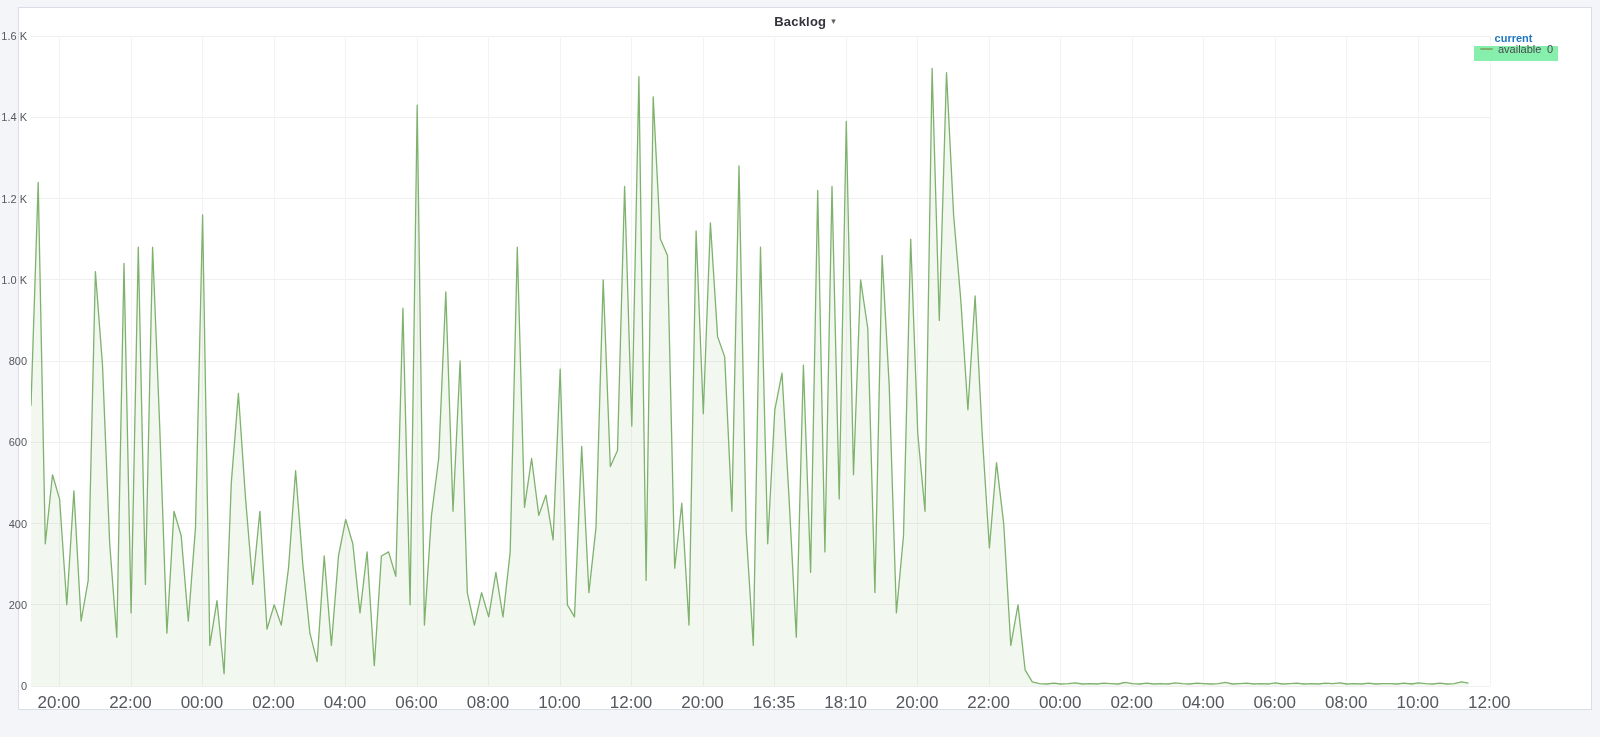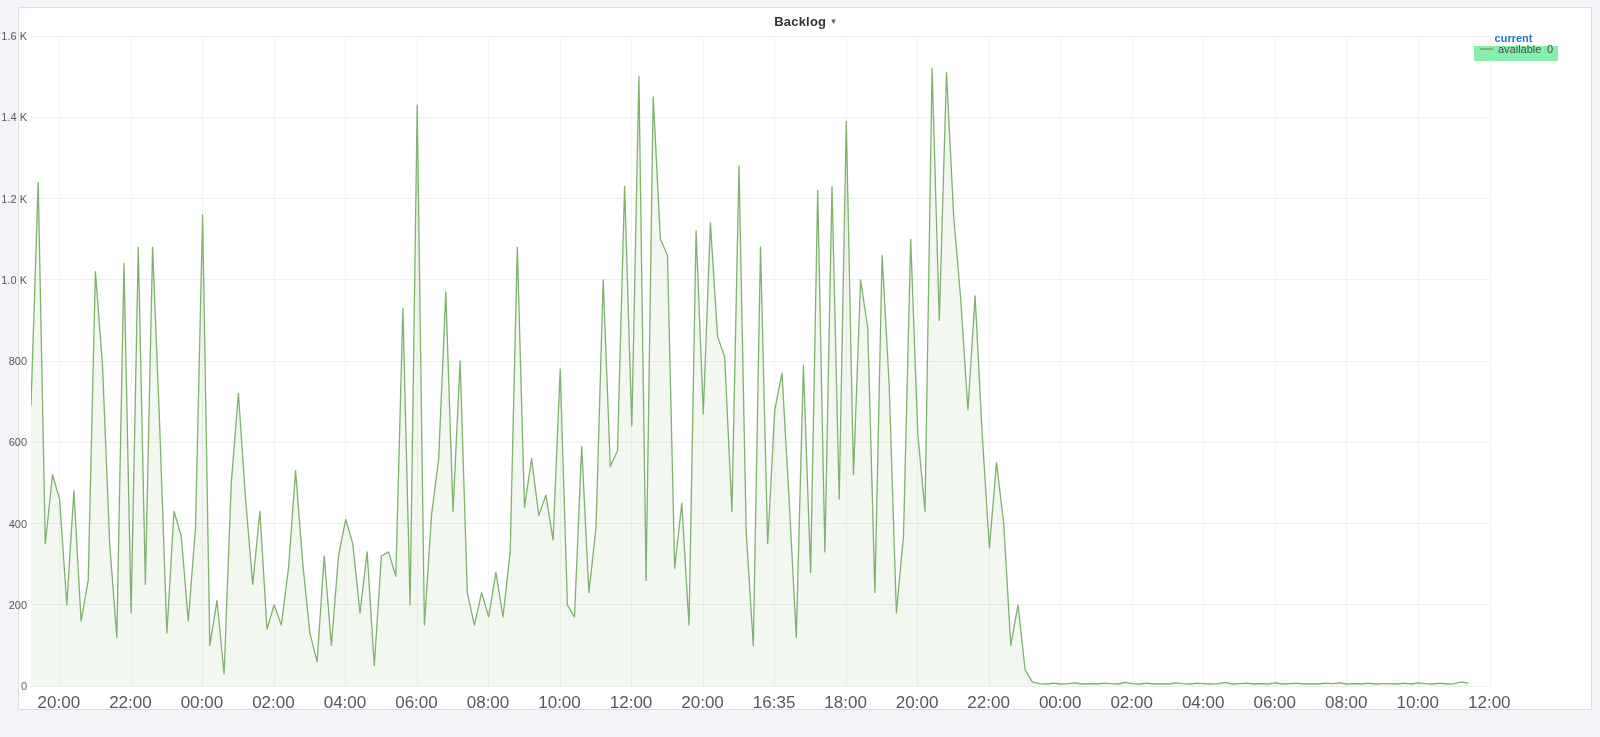--- a/index.html
+++ b/index.html
@@ -87,21 +87,21 @@
       <div class="x-label" style="left: 435.725px;">08:00</div>
       <div class="gridline-v" style="left: 528.745px;"></div>
       <div class="x-label" style="left: 507.245px;">10:00</div>
       <div class="gridline-v" style="left: 600.265px;"></div>
       <div class="x-label" style="left: 578.765px;">12:00</div>
       <div class="gridline-v" style="left: 671.784px;"></div>
       <div class="x-label" style="left: 650.284px;">20:00</div>
       <div class="gridline-v" style="left: 743.304px;"></div>
       <div class="x-label" style="left: 721.804px;">16:35</div>
       <div class="gridline-v" style="left: 814.824px;"></div>
-      <div class="x-label" style="left: 793.324px;">18:00</div>
+      <div class="x-label" style="left: 793.324px;">18:10</div>
       <div class="gridline-v" style="left: 886.343px;"></div>
       <div class="x-label" style="left: 864.843px;">20:00</div>
       <div class="gridline-v" style="left: 957.863px;"></div>
       <div class="x-label" style="left: 936.363px;">22:00</div>
       <div class="gridline-v" style="left: 1029.38px;"></div>
       <div class="x-label" style="left: 1007.88px;">00:00</div>
       <div class="gridline-v" style="left: 1100.9px;"></div>
       <div class="x-label" style="left: 1079.4px;">02:00</div>
       <div class="gridline-v" style="left: 1172.42px;"></div>
       <div class="x-label" style="left: 1150.92px;">04:00</div>

